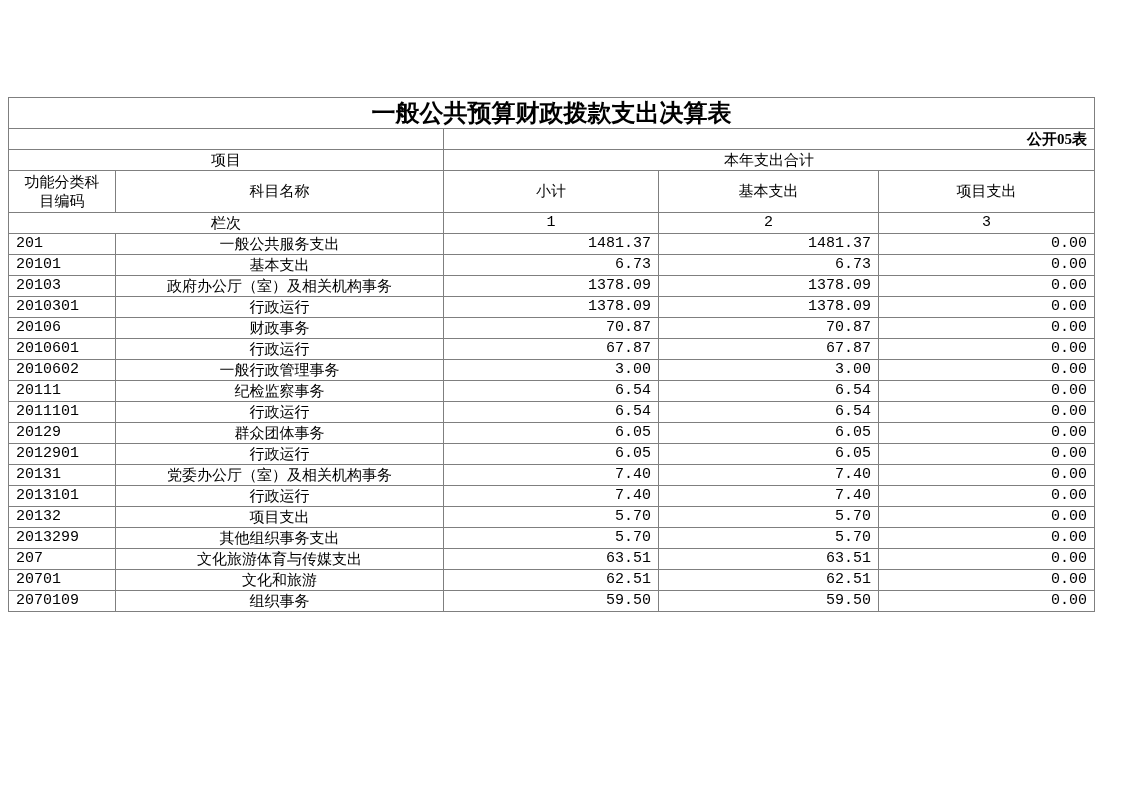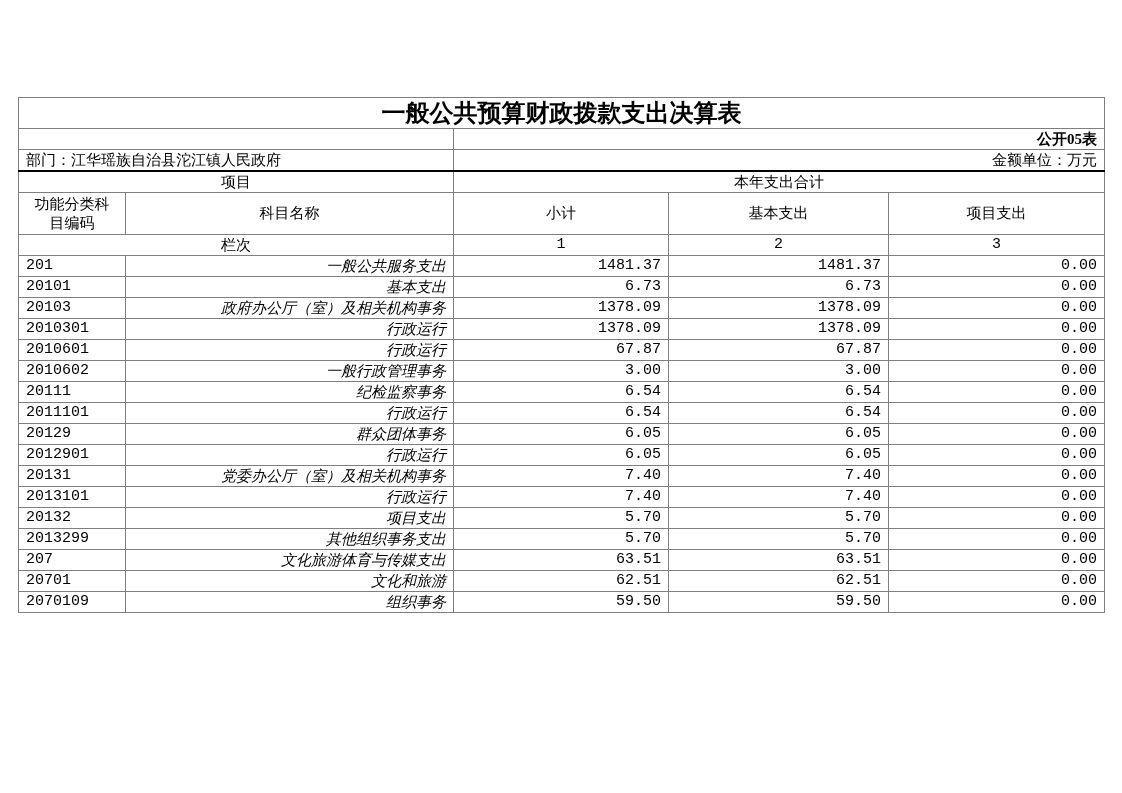--- a/index.html
+++ b/index.html
@@ -6,21 +6,21 @@
   .page {
     position: relative;
     width: 1122px;
     height: 793px;
     background: #ffffff;
     font-family: "Liberation Serif", serif;
     overflow: hidden;
   }
   table.budget {
     position: absolute;
-    left: 18px;
+    left: 8px;
     top: 97px;
     width: 1086px;
     border-collapse: collapse;
     table-layout: fixed;
   }
   table.budget td {
     border: 1px solid #7f7f7f;
     padding: 0 7px;
     font-size: 15px;
     height: 20px;
@@ -51,21 +51,21 @@
   td.num {
     text-align: right;
     font-family: "Liberation Mono", "DejaVu Sans Mono", monospace;
     font-size: 15px;
   }
   td.code {
     text-align: left;
     font-family: "Liberation Mono", "DejaVu Sans Mono", monospace;
     font-size: 15px;
   }
-  td.name { text-align: right; font-style: italic; }
+  td.name { text-align: center; }
 </style>
 </head>
 <body>
 
 <div class="page">
   <table class="budget">
     <colgroup>
       <col style="width:107px">
       <col style="width:328px">
       <col style="width:215px">
@@ -73,24 +73,20 @@
       <col style="width:216px">
     </colgroup>
     <tbody>
       <tr class="title-row">
         <td colspan="5">一般公共预算财政拨款支出决算表</td>
       </tr>
       <tr class="info-row">
         <td colspan="2"></td>
         <td colspan="3" class="right bold">公开05表</td>
       </tr>
-      <tr class="info-row thick-bottom">
-        <td colspan="2">部门：江华瑶族自治县沱江镇人民政府</td>
-        <td colspan="3" class="right">金额单位：万元</td>
-      </tr>
       <tr>
         <td colspan="2" class="center">项目</td>
         <td colspan="3" class="center">本年支出合计</td>
       </tr>
       <tr class="big-header">
         <td class="center">
             <div>功能分类科</div>
             <div>目编码</div>
           </td>
         <td class="center">科目名称</td>
@@ -128,20 +124,27 @@
           <td class="num">0.00</td>
         </tr>
         <tr>
           <td class="code">2010301</td>
           <td class="name">行政运行</td>
           <td class="num">1378.09</td>
           <td class="num">1378.09</td>
           <td class="num">0.00</td>
         </tr>
         <tr>
+          <td class="code">20106</td>
+          <td class="name">财政事务</td>
+          <td class="num">70.87</td>
+          <td class="num">70.87</td>
+          <td class="num">0.00</td>
+        </tr>
+        <tr>
           <td class="code">2010601</td>
           <td class="name">行政运行</td>
           <td class="num">67.87</td>
           <td class="num">67.87</td>
           <td class="num">0.00</td>
         </tr>
         <tr>
           <td class="code">2010602</td>
           <td class="name">一般行政管理事务</td>
           <td class="num">3.00</td>

